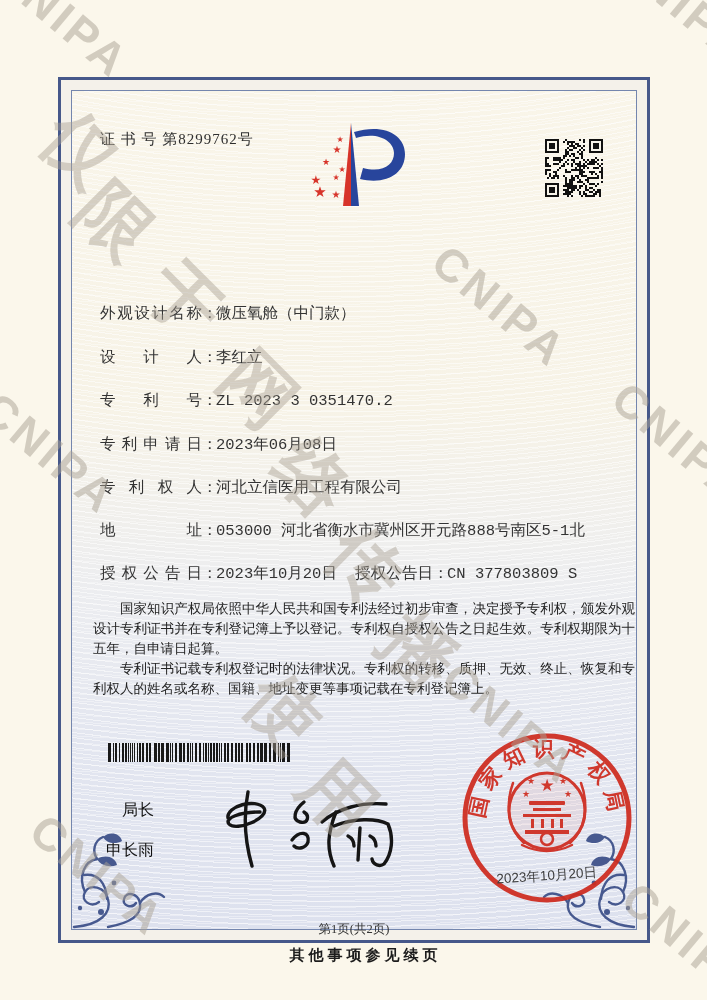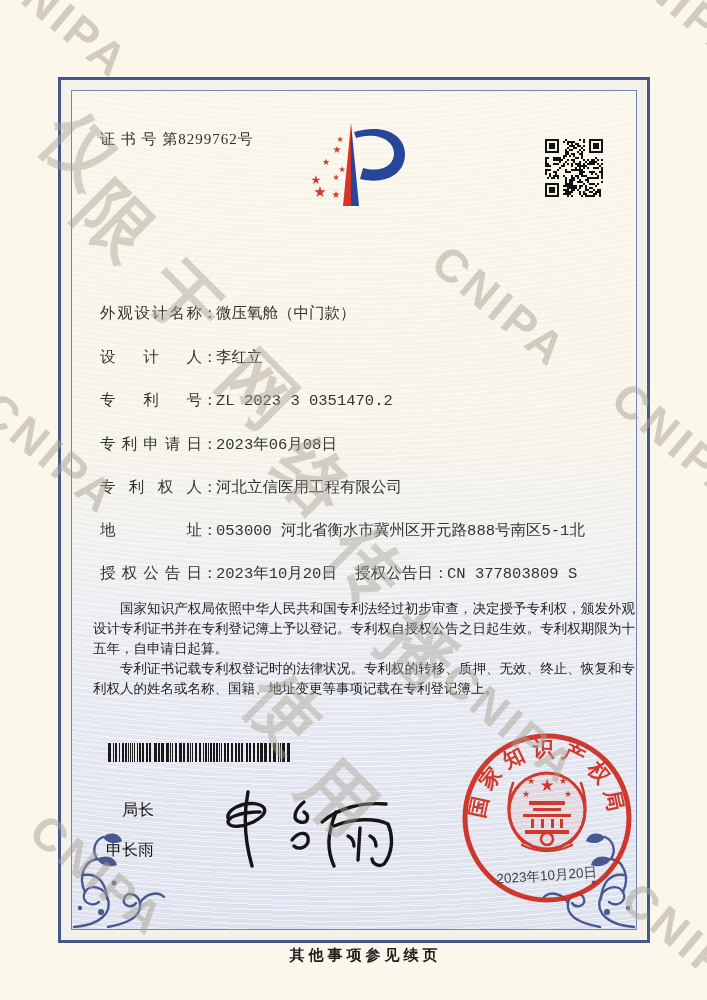--- a/index.html
+++ b/index.html
@@ -559,17 +559,18 @@
         <path d="M27,46 C22,38 24,28 33,24"></path>
         <path d="M27,46 C36,41 45,44 47,52 C39,55 30,52 27,46 Z" fill="#47598f" stroke="none"></path>
         <path d="M33,24 C40,18 50,20 52,28 C45,32 36,30 33,24 Z" fill="#47598f" stroke="none"></path>
         <circle cx="31" cy="99" r="3" fill="#47598f" stroke="none"></circle>
         <circle cx="10" cy="95" r="2.2" fill="#47598f" stroke="none"></circle>
         <circle cx="44" cy="70" r="2.4" fill="#47598f" stroke="none"></circle>
         <path d="M38,114 C60,110 72,102 70,90 C68,80 56,78 54,86 C52,93 62,96 66,90"></path>
         <path d="M70,90 C76,80 88,78 94,84"></path>
       </svg>
 
+      <div class="page-info">第1页(共2页)</div>
     </div>
   </div>
 
   <div class="continuation">其他事项参见续页</div>
 </div>
 
 </body></html>

